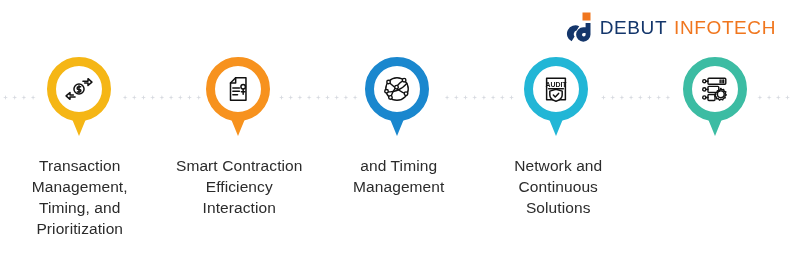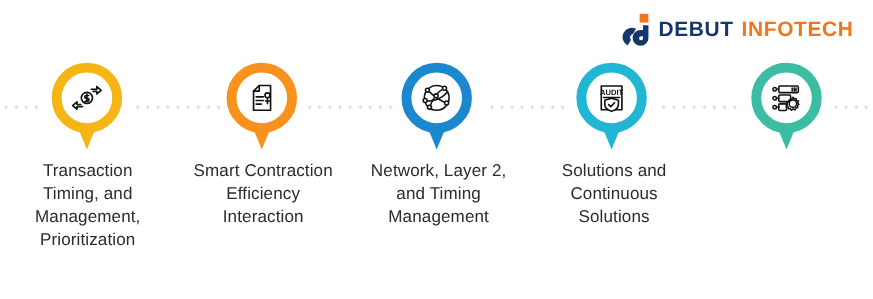--- a/index.html
+++ b/index.html
@@ -25,21 +25,21 @@
     gap: 8px;
   }
   .logo-mark {
     width: 26px;
     height: 30px;
     position: relative;
     flex: none;
   }
   .logo-text {
     font-size: 19px;
-    font-weight: bold;
+    font-weight: normal;
     letter-spacing: 0.6px;
     line-height: 1;
     white-space: nowrap;
   }
   .logo-text .debut { color: #14366b; }
   .logo-text .infotech { color: #f0761e; margin-left: 7px; }
 
   
   .track {
     position: absolute;
@@ -97,21 +97,21 @@
     border-right: 9px solid transparent;
     border-top: 22px solid currentColor;
     z-index: -1;
   }
   .pin svg { display: block; }
 
   
   .labels {
     position: absolute;
     left: 0;
-    top: 145px;
+    top: 155px;
     width: 638px;
     display: flex;
   }
   .label-col {
     flex: 1 1 0;
     padding: 0 6px;
     box-sizing: border-box;
     text-align: center;
     color: #2b2b2b;
     font-size: 15.5px;
@@ -259,32 +259,31 @@
         </svg>
       </span>
     </div>
   </div>
 
 </div>
 
 <div class="labels">
   <div class="label-col">
       <div>Transaction</div>
+      <div>Management,</div>
       <div>Timing, and</div>
-      <div>Management,</div>
       <div>Prioritization</div>
     </div>
   <div class="label-col">
       <div>Smart Contraction</div>
       <div>Efficiency</div>
       <div>Interaction</div>
     </div>
   <div class="label-col">
-      <div>Network, Layer 2,</div>
       <div>and Timing</div>
       <div>Management</div>
     </div>
   <div class="label-col">
-      <div>Solutions and</div>
+      <div>Network and</div>
       <div>Continuous</div>
       <div>Solutions</div>
     </div>
 </div>
 
 </body></html>

